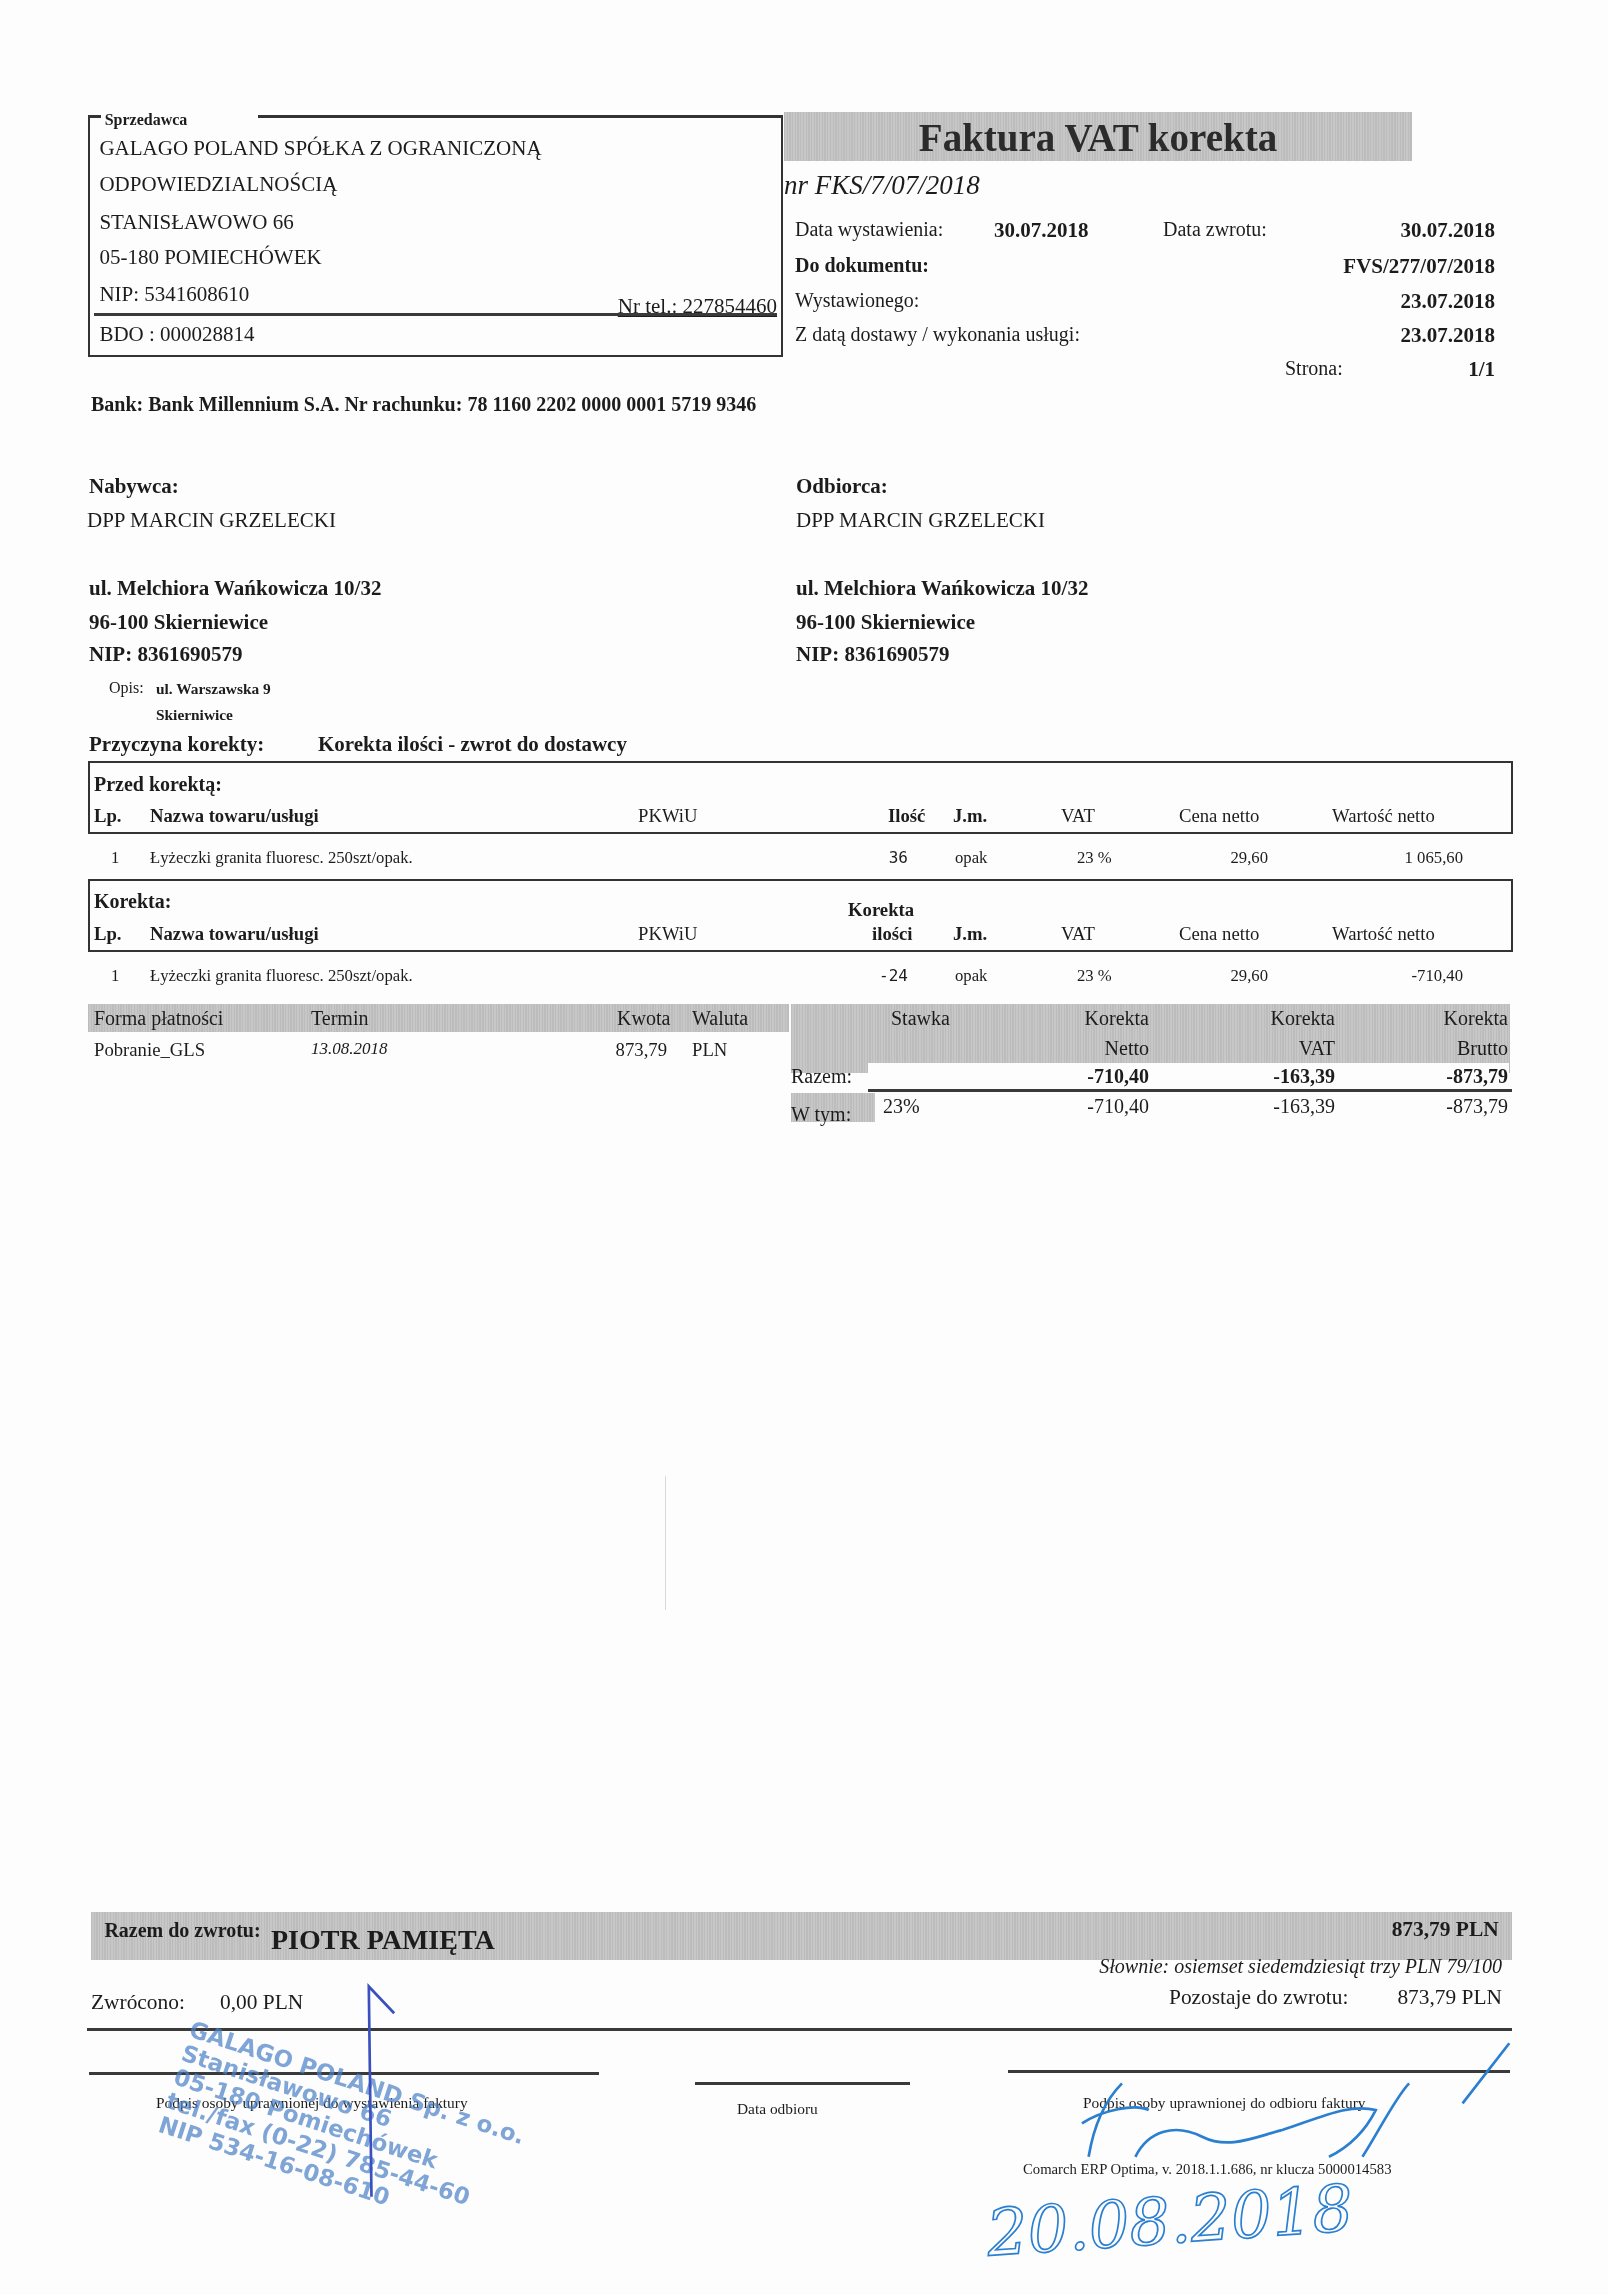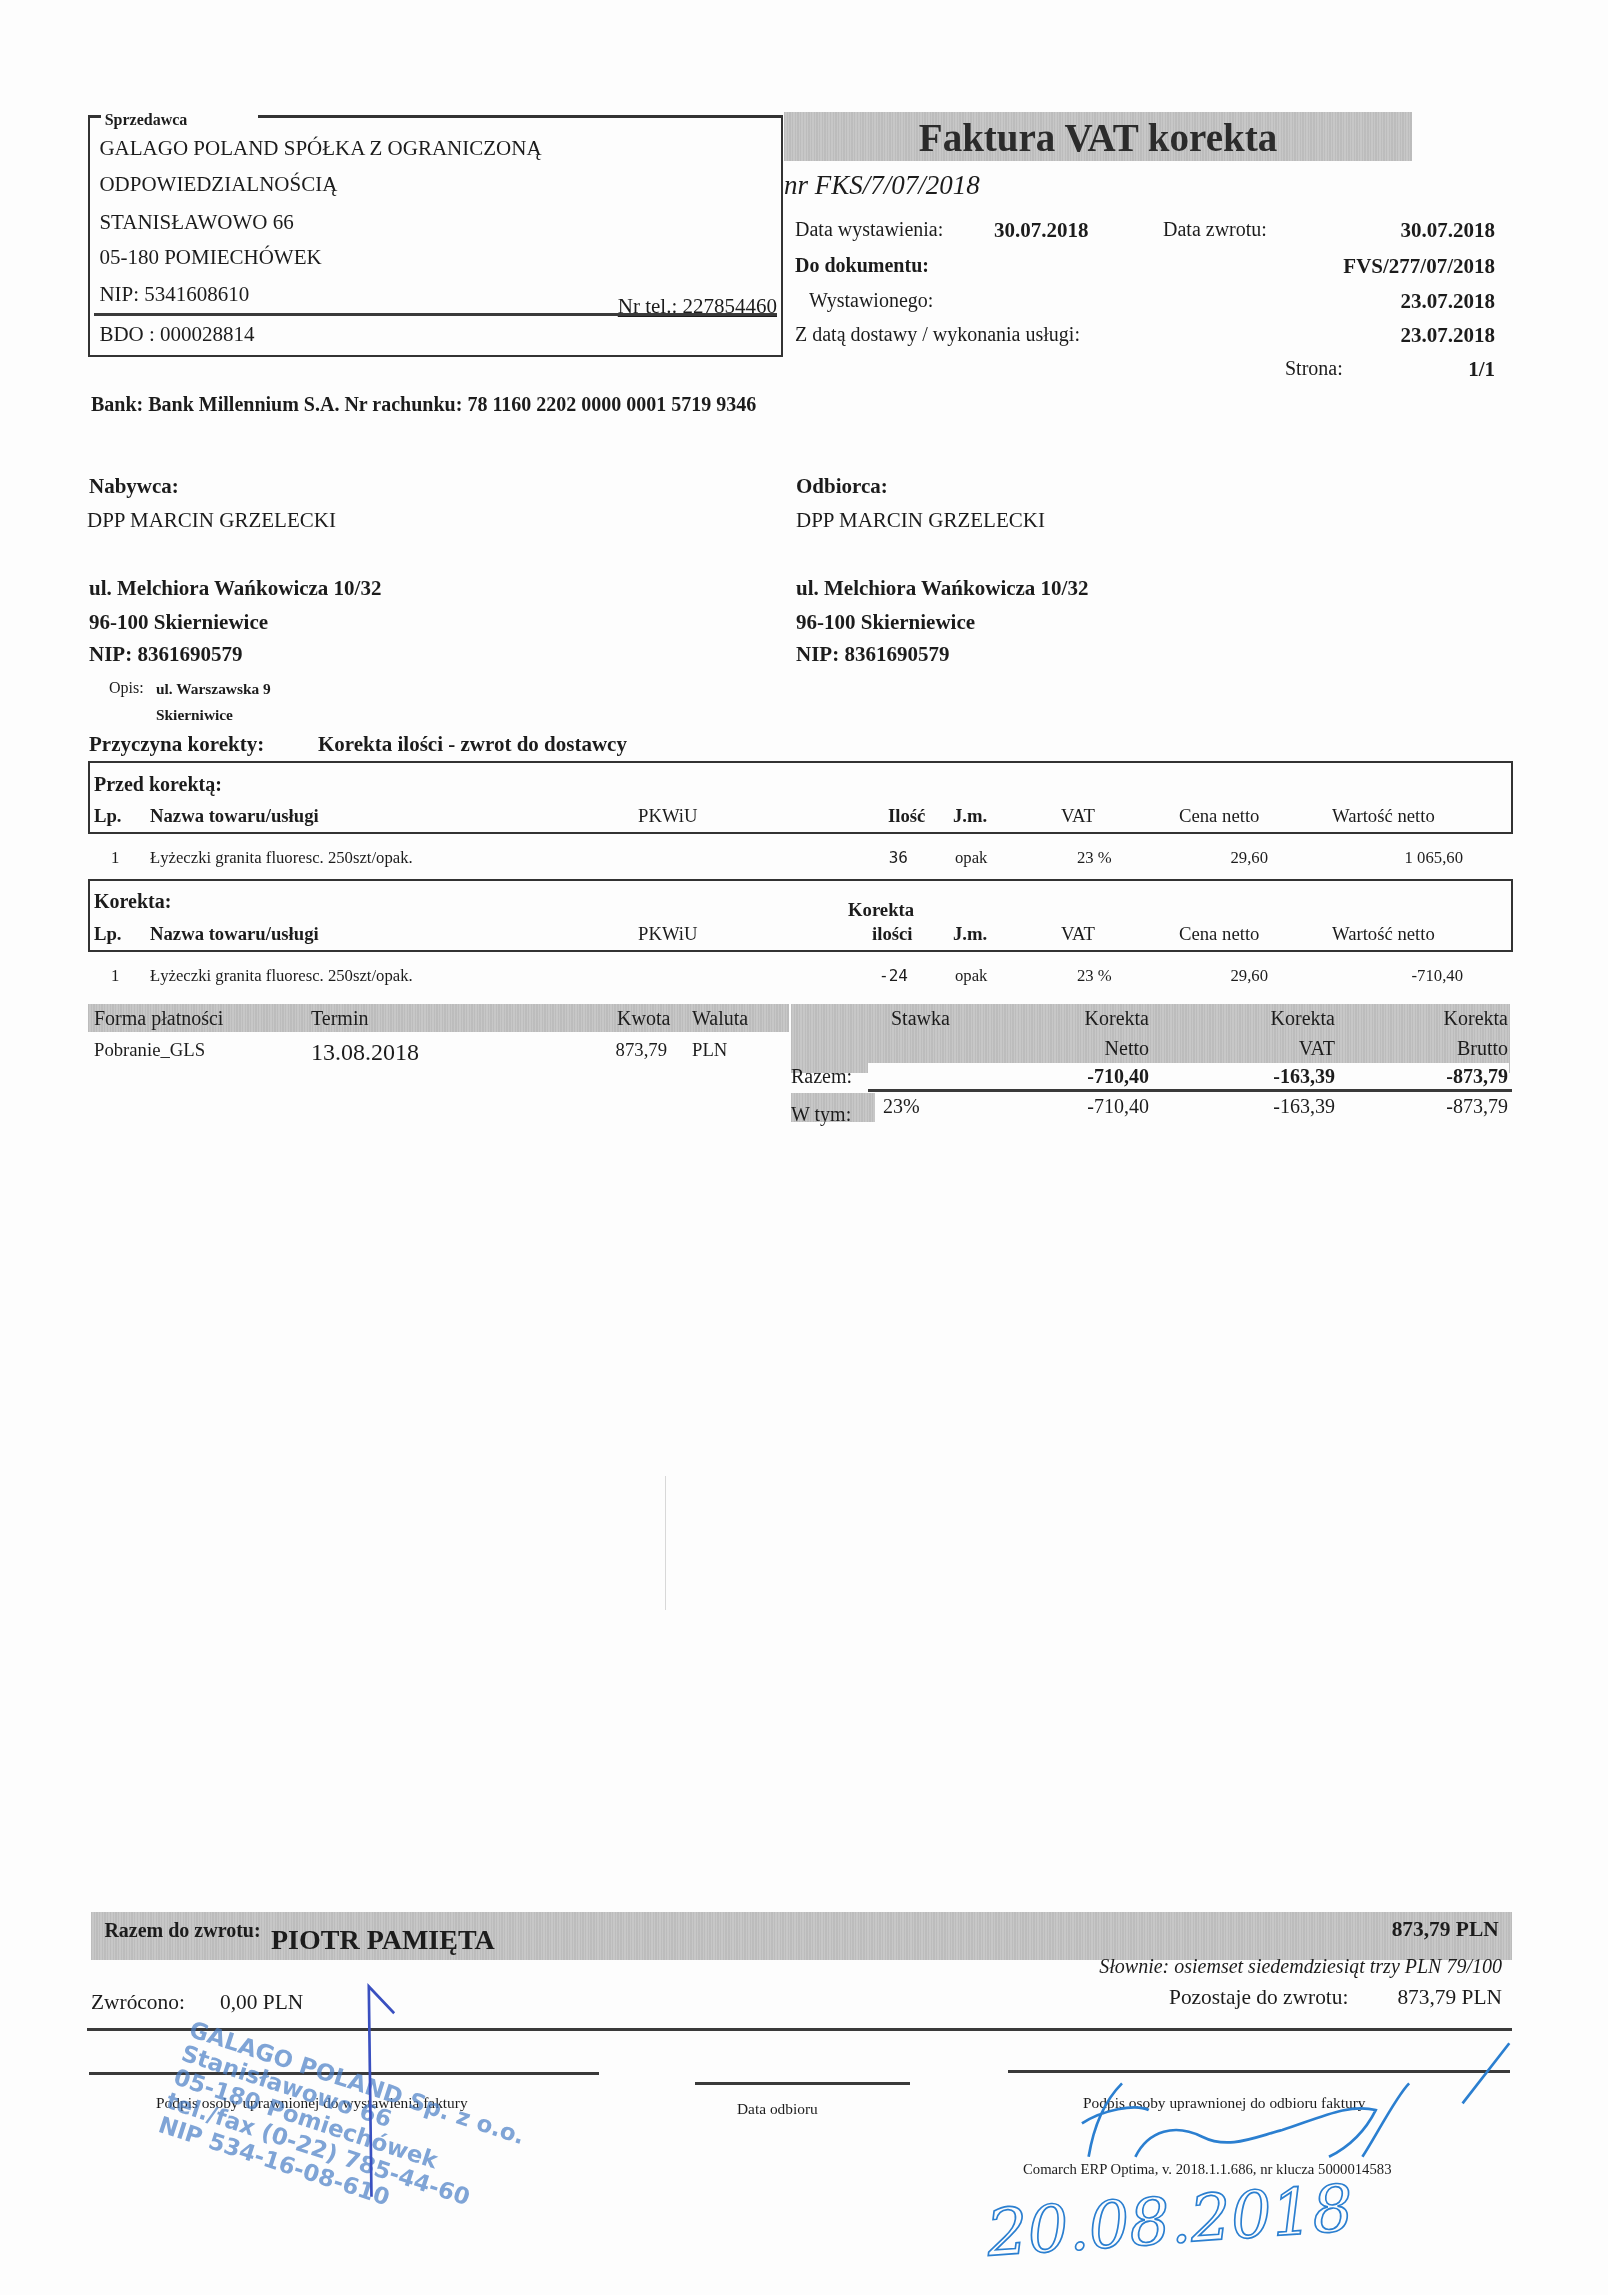--- a/index.html
+++ b/index.html
@@ -64,21 +64,21 @@
 <div class="abs" style="left:784px;width:712px;top:170px;font-size:27px;font-style:italic;">nr FKS/7/07/2018</div>
 
 <div class="abs meta" style="left:795px;top:218px;">Data wystawienia:</div>
 <div class="abs meta-val" style="left:994px;top:218px;">30.07.2018</div>
 <div class="abs meta" style="left:1163px;top:218px;">Data zwrotu:</div>
 <div class="abs meta-val" style="right:114px;top:218px;">30.07.2018</div>
 
 <div class="abs meta b" style="left:795px;top:254px;">Do dokumentu:</div>
 <div class="abs meta-val" style="right:114px;top:254px;">FVS/277/07/2018</div>
 
-<div class="abs meta" style="left:795px;top:289px;margin-left:14px;">Wystawionego:</div>
+<div class="abs meta" style="left:795px;top:289px;">Wystawionego:</div>
 <div class="abs meta-val" style="right:114px;top:289px;">23.07.2018</div>
 
 <div class="abs meta" style="left:795px;top:323px;">Z datą dostawy / wykonania usługi:</div>
 <div class="abs meta-val" style="right:114px;top:323px;">23.07.2018</div>
 
 <div class="abs meta" style="left:1285px;top:357px;">Strona:</div>
 <div class="abs meta-val" style="right:114px;top:357px;">1/1</div>
 
 <div class="abs b" style="left:91px;top:393px;font-size:20px;">Bank: Bank Millennium S.A.   Nr rachunku: 78 1160 2202 0000 0001 5719 9346</div>
 
@@ -138,21 +138,21 @@
 <div class="abs row-t" style="left:1077px;top:966px;">23 %</div>
 <div class="abs row-t" style="left:1169px;width:99px;text-align:right;top:966px;">29,60</div>
 <div class="abs row-t" style="left:1329px;width:134px;text-align:right;top:966px;">-710,40</div>
 
 <div class="abs gray-bar" id="pay-bar"></div>
 <div class="abs" style="left:94px;top:1007px;font-size:20px;">Forma płatności</div>
 <div class="abs" style="left:311px;top:1007px;font-size:20px;">Termin</div>
 <div class="abs" style="left:617px;top:1007px;font-size:20px;">Kwota</div>
 <div class="abs" style="left:692px;top:1007px;font-size:20px;font-family:Liberation Serif, serif;">Waluta</div>
 <div class="abs" style="left:94px;top:1039px;font-size:18.7px;">Pobranie_GLS</div>
-<div class="abs" style="left:311px;top:1039px;font-size:24px;">13.08.2018</div>
+<div class="abs" style="left:311px;top:1039px;font-size:17px;font-style:italic;">13.08.2018</div>
 <div class="abs" style="left:588px;width:79px;text-align:right;top:1039px;font-size:18.7px;">873,79</div>
 <div class="abs" style="left:692px;top:1039px;font-size:18.7px;">PLN</div>
 
 <div class="abs gray-bar" id="sum-bar"></div>
 <div class="abs" id="sum-white"></div>
 <div class="abs gray-bar" id="wtym-bar"></div>
 <div class="hline" style="left:868px;width:644px;top:1089px;"></div>
 <div class="abs" style="left:891px;top:1007px;font-size:20px;">Stawka</div>
 <div class="abs" style="left:1055px;width:94px;text-align:right;top:1007px;font-size:20px;">Korekta</div>
 <div class="abs" style="left:1055px;width:94px;text-align:right;top:1037px;font-size:20px;">Netto</div>

